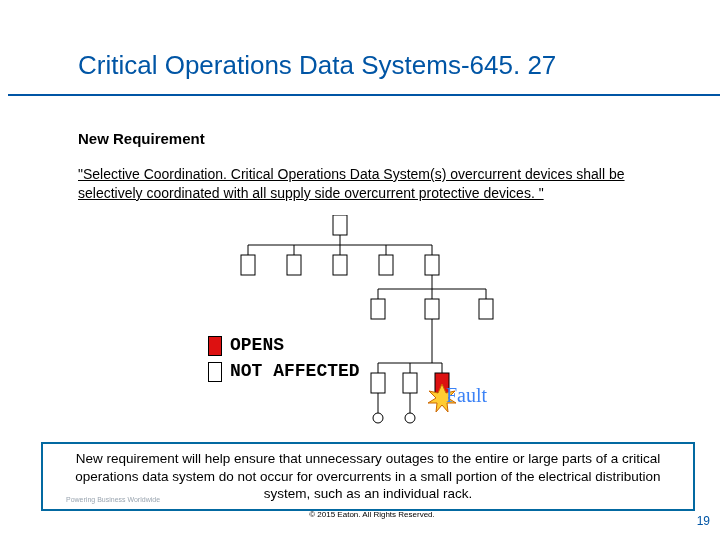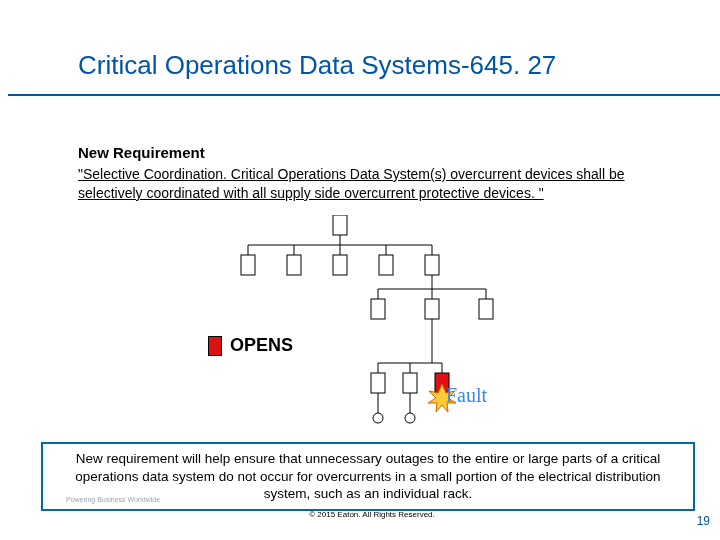--- a/index.html
+++ b/index.html
@@ -2,29 +2,29 @@
 <html><head>
 <meta charset="utf-8">
 <style>
   * { box-sizing: border-box; margin: 0; padding: 0; }
   html, body { width: 720px; height: 540px; background: #fff; font-family: Arial, Helvetica, sans-serif; overflow: hidden; }
   .slide { position: relative; width: 720px; height: 540px; margin-left: 8px; }
 
   .title { position: absolute; left: 70px; top: 50px; font-size: 26px; color: #0055a5; font-weight: 400; }
   .title-rule { position: absolute; left: 0; top: 94px; width: 720px; height: 2px; background: #0055a5; }
 
-  .subhead { position: absolute; left: 70px; top: 144px; font-size: 15px; font-weight: bold; color: #000; }
+  .subhead { position: absolute; left: 70px; top: 130px; font-size: 15px; font-weight: bold; color: #000; }
 
   .body1 { position: absolute; left: 70px; top: 165px; width: 590px; font-size: 14px; color: #000; text-decoration: underline; line-height: 1.35; }
 
   .diagram { position: absolute; left: 190px; top: 215px; width: 320px; height: 240px; }
   .diagram svg { width: 320px; height: 240px; display: block; }
 
   .legend { position: absolute; left: 200px; top: 336px; }
-  .legend-row { display: flex; align-items: flex-start; margin-bottom: 6px; }
+  .legend-row { display: flex; align-items: flex-start; margin-bottom: 6px; font-family: Liberation Mono, monospace; }
   .legend-box { width: 14px; height: 20px; border: 1px solid #000; margin-right: 8px; flex: none; }
   .legend-box.red { background: #d11; }
   .legend-text { font-size: 18px; font-weight: bold; color: #000; line-height: 1.1; max-width: 140px; }
 
   .fault-label { position: absolute; left: 438px; top: 384px; font-family: "Times New Roman", Times, serif; font-size: 20px; color: #3b82f6; }
 
   .callout { position: absolute; left: 33px; top: 442px; width: 654px; border: 2px solid #0369a1; padding: 6px 8px; font-size: 13.5px; text-align: center; line-height: 1.3; }
 
   .logo { position: absolute; left: 58px; top: 498px; }
   .logo-main { color: #0055a5; font-weight: bold; font-style: italic; font-size: 20px; letter-spacing: -0.5px; }
@@ -102,20 +102,24 @@
         <polygon points="0,-14 4,-5 13,-7 6,0 14,5 5,5 6,14 0,7 -6,14 -5,5 -14,5 -6,0 -13,-7 -4,-5" fill="#ffcc33" stroke="#cc6600" stroke-width="1"></polygon>
       </g>
     </svg>
   </div>
 
   <div class="legend">
     <div class="legend-row">
       <div class="legend-box red"></div>
       <div class="legend-text">OPENS</div>
     </div>
+    <div class="legend-row">
+      <div class="legend-box"></div>
+      <div class="legend-text">NOT AFFECTED</div>
+    </div>
   </div>
 
   <div class="fault-label">Fault</div>
 
   <div class="callout">New requirement will help ensure that unnecessary outages to the entire or large parts of a critical operations data system do not occur for overcurrents in a small portion of the electrical distribution system, such as an individual rack.</div>
 
   <div class="logo">
     <div class="logo-sub">Powering Business Worldwide</div>
   </div>
 

